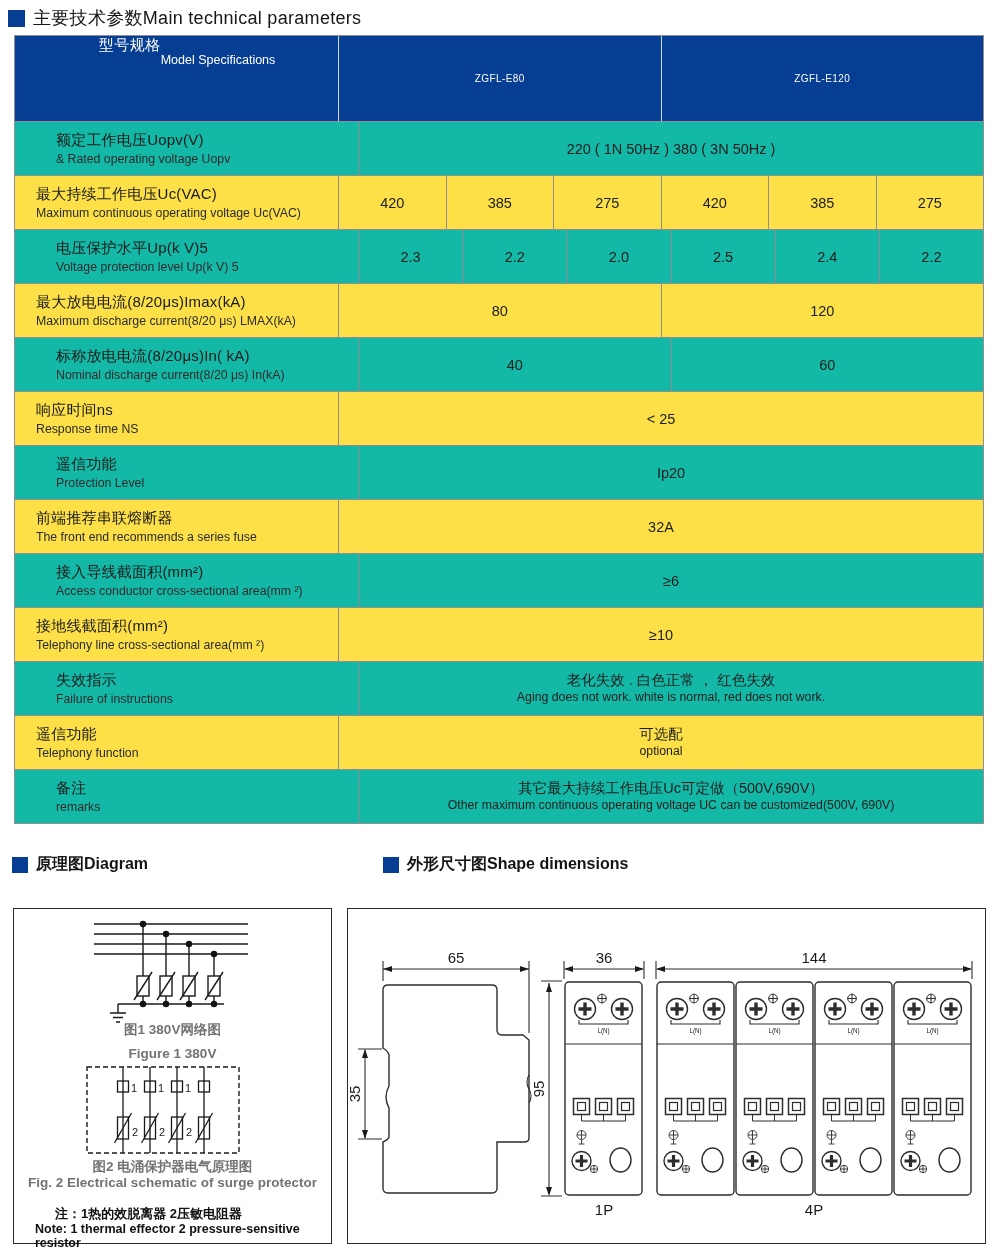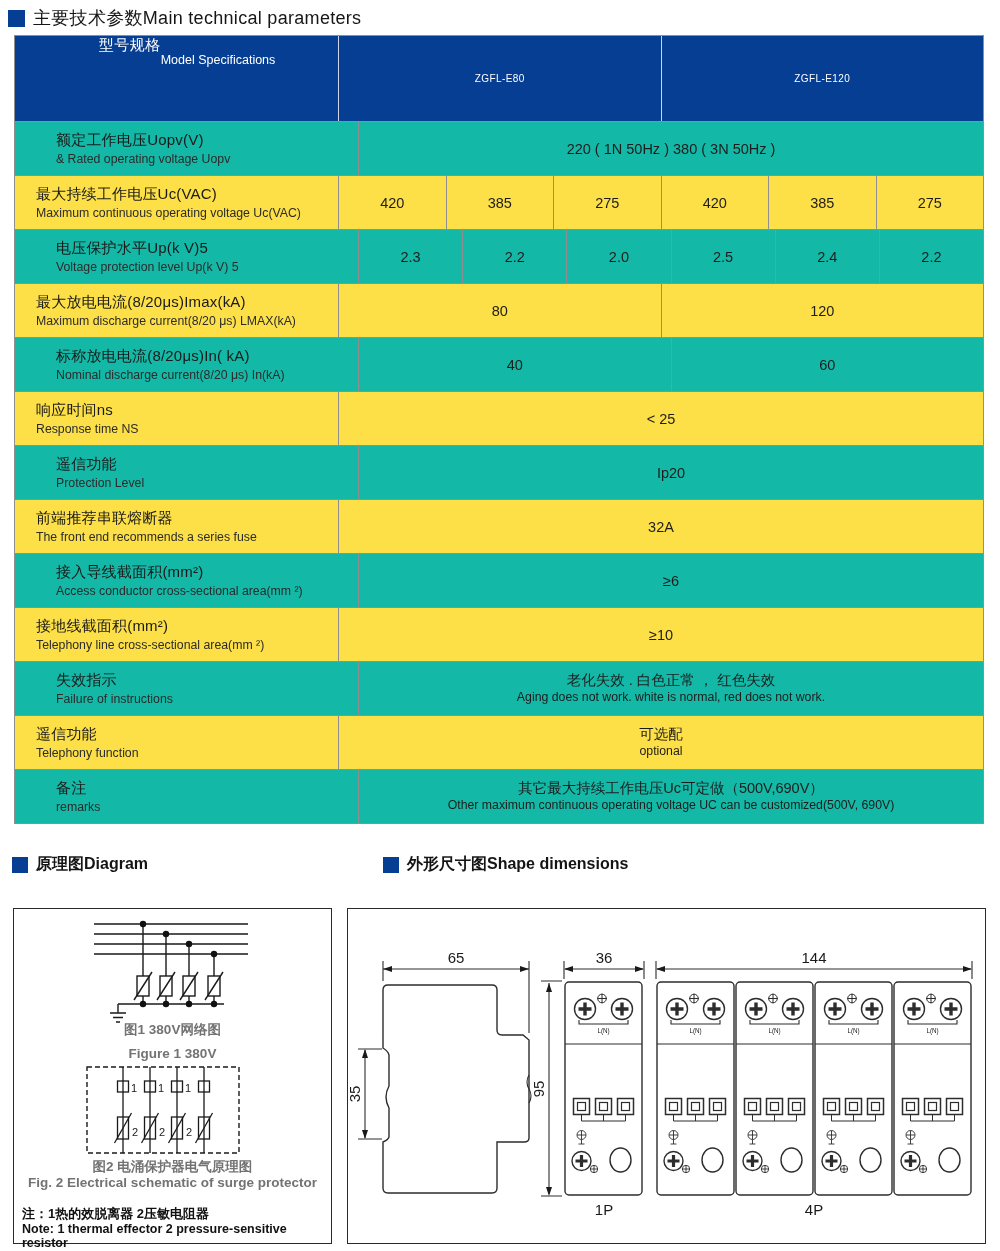--- a/index.html
+++ b/index.html
@@ -298,22 +298,22 @@
       <text x="171" y="183">1</text>
       <text x="118" y="227">2</text>
       <text x="145" y="227">2</text>
       <text x="172" y="227">2</text>
     </g>
   </svg>
   <div class="cap" style="top:112px;">图1 380V网络图</div>
   <div class="cap" style="top:137px;">Figure 1 380V</div>
   <div class="cap" style="top:249px;">图2 电涌保护器电气原理图</div>
   <div class="cap" style="top:266px;font-size:13.5px;">Fig. 2 Electrical schematic of surge protector</div>
-  <div class="note" style="top:296px;font-size:13px;">注：1热的效脱离器  2压敏电阻器</div>
-  <div class="note" style="top:313px;font-size:12.5px;">Note: 1 thermal effector 2 pressure-sensitive resistor</div>
+  <div class="note" style="top:296px;font-size:13px;margin-left:33px;">注：1热的效脱离器  2压敏电阻器</div>
+  <div class="note" style="top:313px;font-size:12.5px;margin-left:13px;">Note: 1 thermal effector 2 pressure-sensitive resistor</div>
 </div>
 
 <div class="dim-box">
   <svg class="dims-svg" width="637" height="334" viewBox="0 0 637 334">
     <defs>
 
       <g id="mod">
         <rect x="1" y="1" width="77" height="213" rx="4" fill="#fff" stroke-width="1.4"></rect>
         <g>
           <circle cx="21" cy="28" r="10.5" stroke-width="1.4"></circle>

